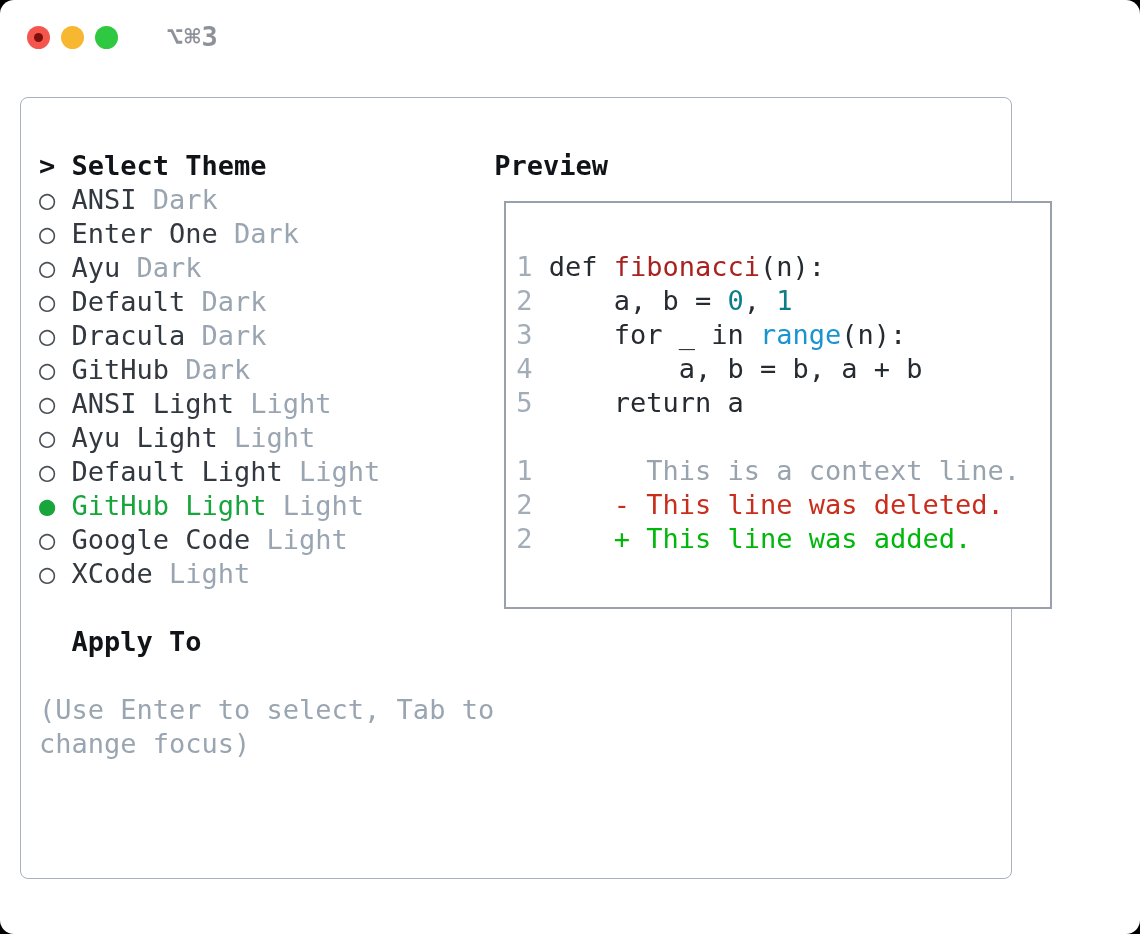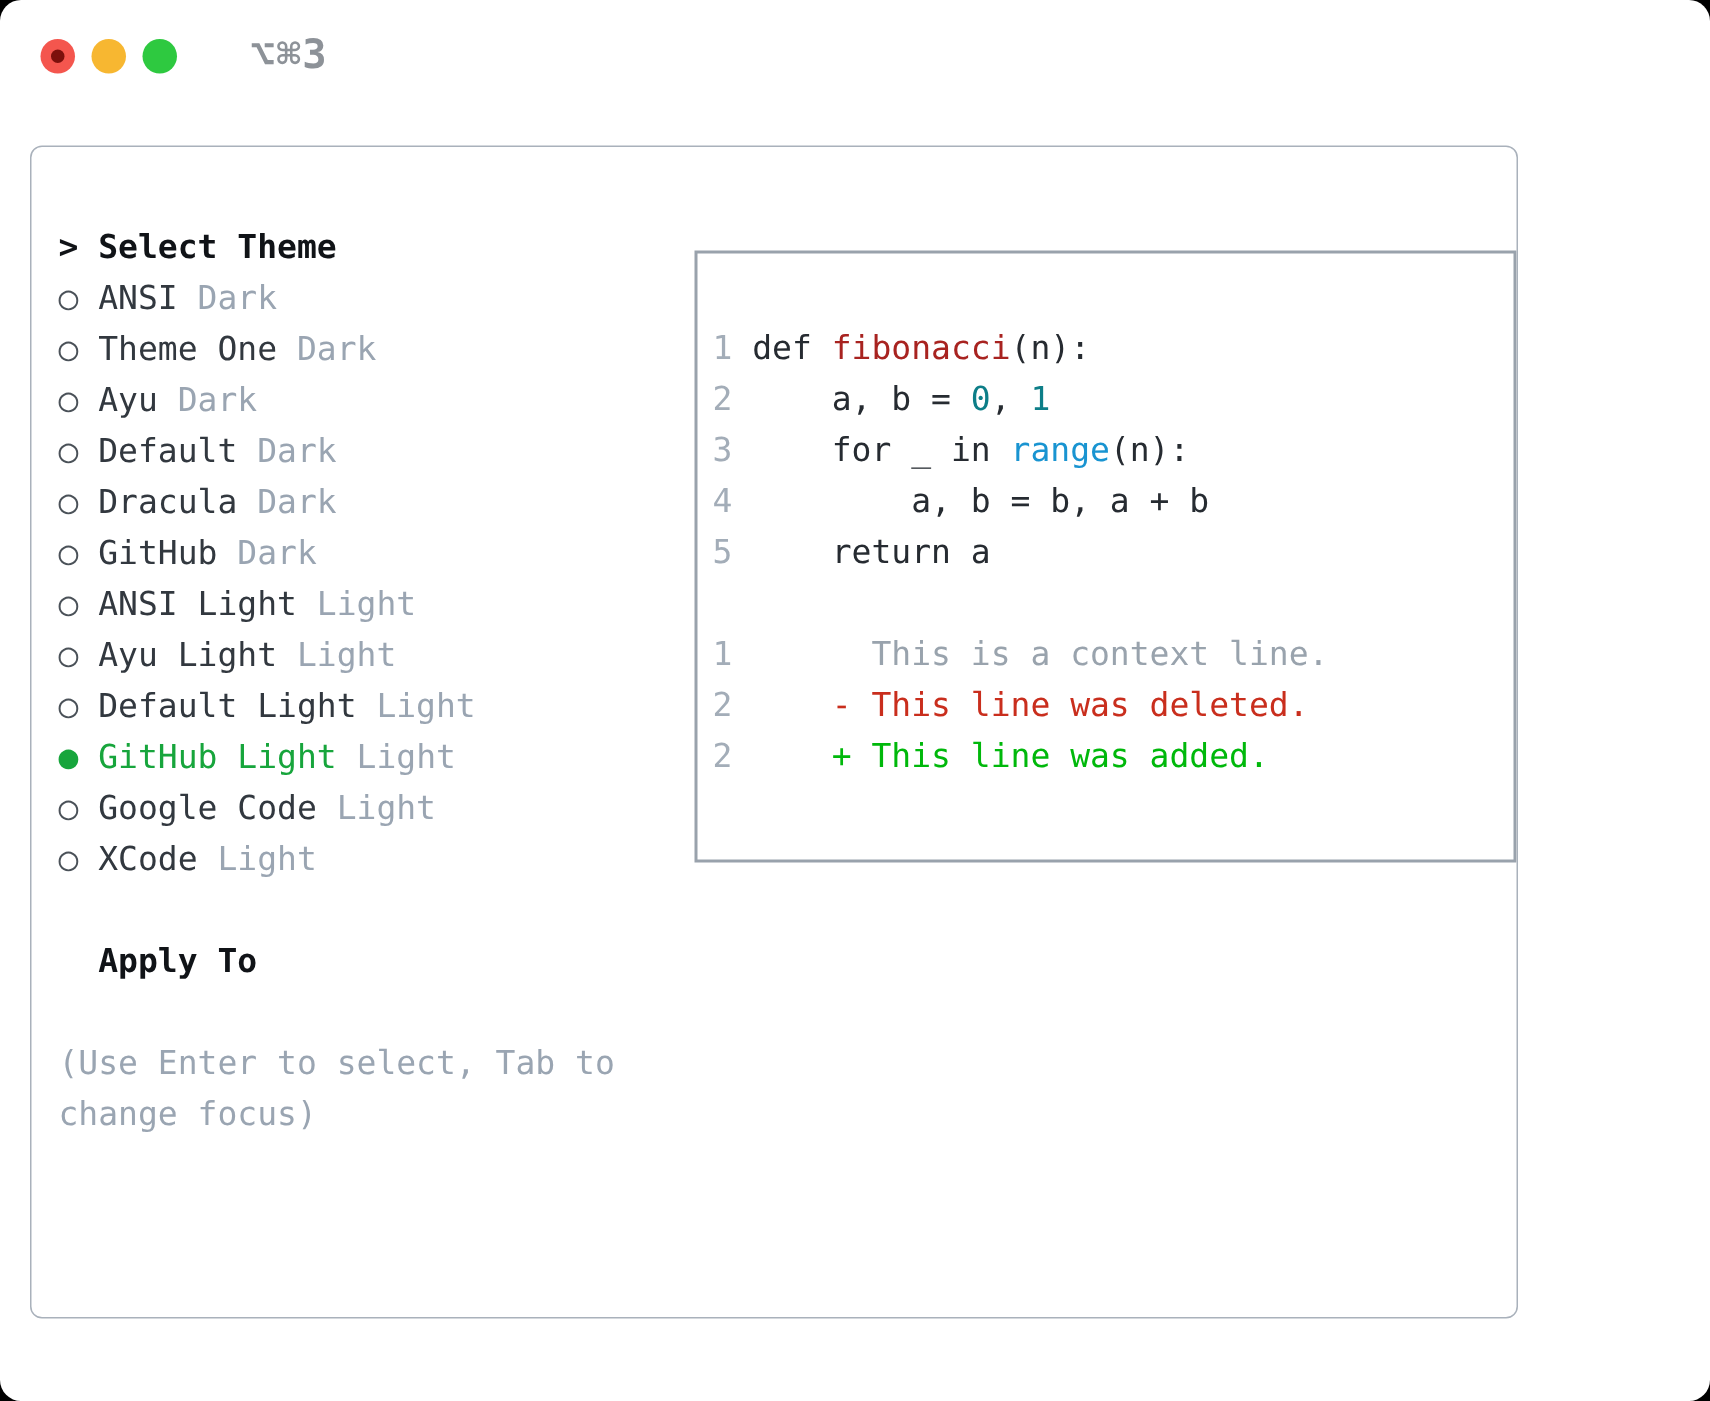--- a/index.html
+++ b/index.html
@@ -19,21 +19,21 @@
   .light.green{background:var(--traffic-green);}
   .light .dot{position:absolute;left:7px;top:7px;width:9px;height:9px;border-radius:50%;background:#7c100c;}
   .shortcut{
     position:absolute;left:167px;top:21px;font-size:27px;font-weight:bold;
     color:#8d9298;letter-spacing:1px;white-space:pre;
   }
   
   .panel{
     position:absolute;left:20px;top:97px;width:992px;height:782px;
     border:1.5px solid #a9b1bb;border-radius:8px;box-sizing:border-box;
-    display:flex;padding:51px 0 0 18px;font-size:22px;background:#fff;
+    display:flex;padding:51px 0 0 18px;font-size:27px;background:#fff;
   }
   .row{line-height:34px;height:34px;white-space:pre;}
   .left-col{width:461px;color:var(--text-dark);}
   .right-col{flex:1;color:var(--heading-black);}
   .marker{display:inline-block;width:2ch;color:#4a5158;}
   .heading{font-weight:bold;color:var(--heading-black);}
   .prompt-row .marker,.prompt-row .prompt-label{font-weight:bold;color:var(--heading-black);}
   .opt-name{color:var(--text-dark);}
   .opt-variant{color:var(--muted-gray);}
   .option-row{cursor:pointer;}
@@ -73,21 +73,21 @@
   </div>
 
   <div class="panel">
 
     <div class="left-col">
       <div class="row prompt-row"><span class="marker">&gt;</span><span class="prompt-label">Select Theme</span></div>
 
       <div>
   <div class="row option-row"><span class="marker">○</span><span class="opt-name">ANSI</span><span class="opt-variant"> Dark</span></div>
 
-  <div class="row option-row"><span class="marker">○</span><span class="opt-name">Theme One</span><span class="opt-variant"> Dark</span></div>
+  <div class="row option-row"><span class="marker">○</span><span class="opt-name">Enter One</span><span class="opt-variant"> Dark</span></div>
 
   <div class="row option-row"><span class="marker">○</span><span class="opt-name">Ayu</span><span class="opt-variant"> Dark</span></div>
 
   <div class="row option-row"><span class="marker">○</span><span class="opt-name">Default</span><span class="opt-variant"> Dark</span></div>
 
   <div class="row option-row"><span class="marker">○</span><span class="opt-name">Dracula</span><span class="opt-variant"> Dark</span></div>
 
   <div class="row option-row"><span class="marker">○</span><span class="opt-name">GitHub</span><span class="opt-variant"> Dark</span></div>
 
   <div class="row option-row"><span class="marker">○</span><span class="opt-name">ANSI Light</span><span class="opt-variant"> Light</span></div>
@@ -106,20 +106,21 @@
       <div class="row heading apply-heading">Apply To</div>
 
 
       <div class="hint">
         <div class="row">(Use Enter to select, Tab to</div>
         <div class="row">change focus)</div>
       </div>
     </div>
 
     <div class="right-col">
+      <div class="row heading">Preview</div>
       <div class="preview-box">
         <div class="code">
             <div class="code-line"><span class="tok-ln">1</span><span class="tok-pl"> def </span><span class="tok-fn">fibonacci</span><span class="tok-pl">(n):</span></div>
             <div class="code-line"><span class="tok-ln">2</span><span class="tok-pl">     a, b = </span><span class="tok-nu">0</span><span class="tok-pl">, </span><span class="tok-nu">1</span></div>
             <div class="code-line"><span class="tok-ln">3</span><span class="tok-pl">     for _ in </span><span class="tok-bi">range</span><span class="tok-pl">(n):</span></div>
             <div class="code-line"><span class="tok-ln">4</span><span class="tok-pl">         a, b = b, a + b</span></div>
             <div class="code-line"><span class="tok-ln">5</span><span class="tok-pl">     return a</span></div>
             <div class="code-line">&nbsp;</div>
             <div class="code-line"><span class="tok-ln">1</span><span class="tok-ctx">       This is a context line.</span></div>
             <div class="code-line"><span class="tok-ln">2</span><span class="tok-del">     - This line was deleted.</span></div>

